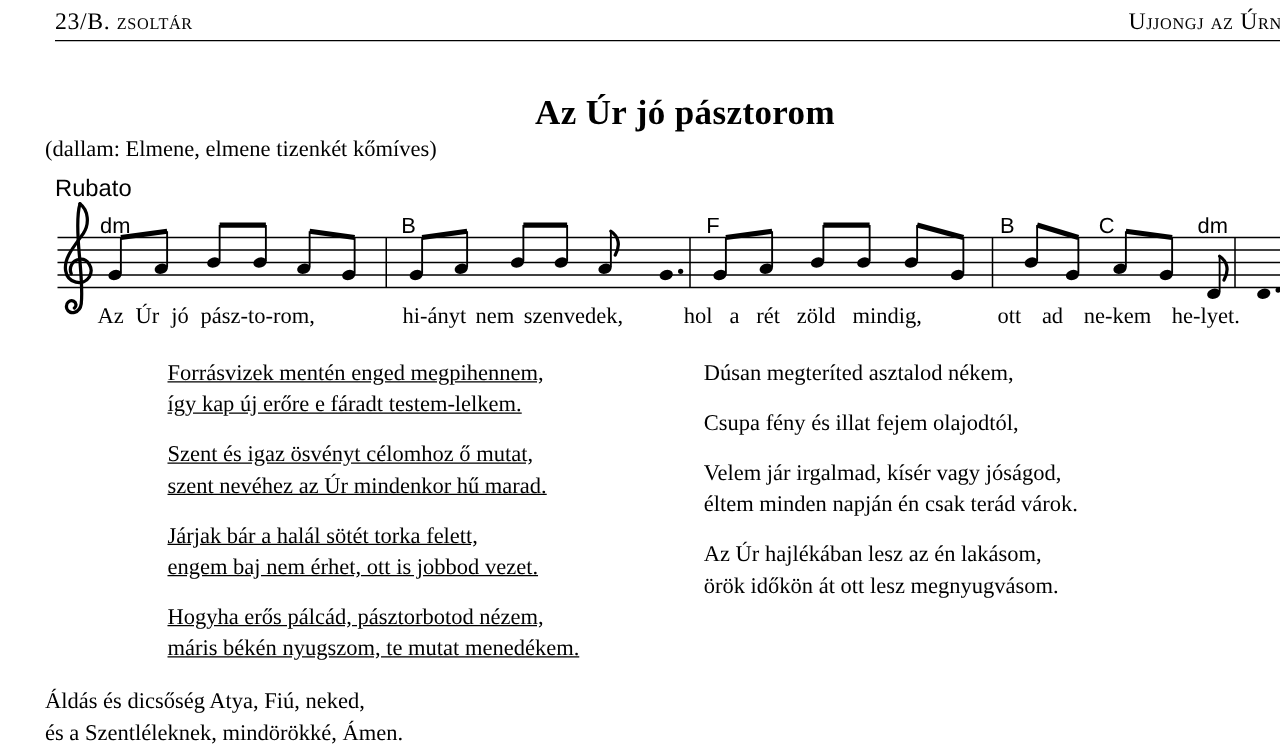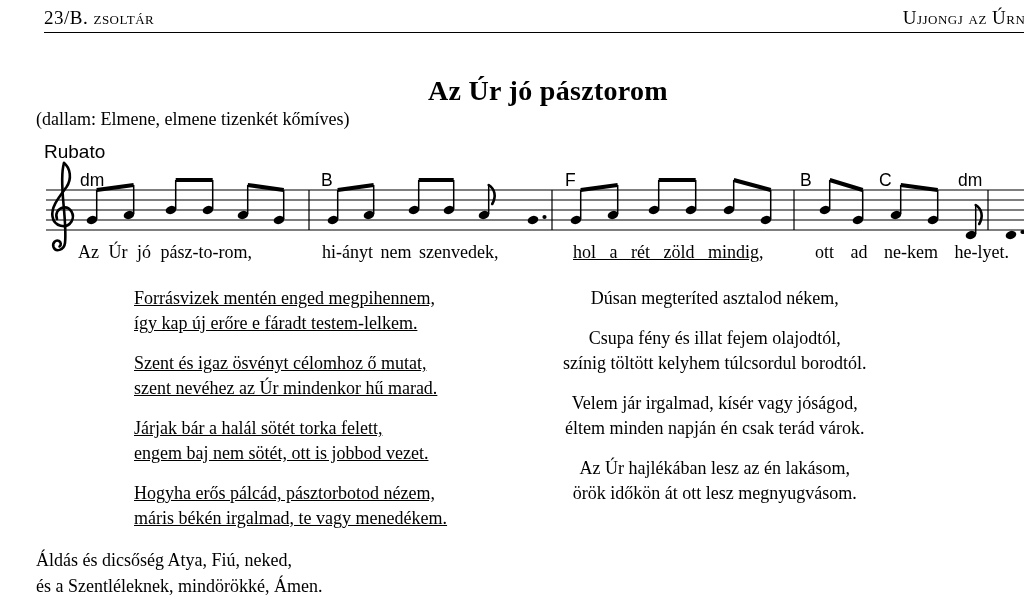--- a/index.html
+++ b/index.html
@@ -18,26 +18,26 @@
   .tempo{position:absolute;left:8px;top:141px;font-family:"Liberation Sans",sans-serif;
          font-size:19px;}
 
   #staff-svg{position:absolute;left:0;top:160px;width:1024px;height:100px;}
   .chord{font-family:"Liberation Sans",sans-serif;font-size:17.5px;fill:#000;}
 
   .lyrics{position:absolute;left:0;top:242px;width:908px;height:24px;font-size:18px;}
   .lyr{position:absolute;white-space:nowrap;}
   .lp0{left:42px;word-spacing:5px;}
   .lp1{left:286px;word-spacing:3px;}
-  .lp2{left:537px;word-spacing:9px;text-decoration:underline;}
-  .lp3{left:779px;word-spacing:12px;}
+  .lp2{left:511px;word-spacing:9px;}
+  .lp3{left:762px;word-spacing:12px;}
 
   .vcol{position:absolute;top:286px;font-size:18px;line-height:25px;white-space:nowrap;}
   .vcol-left{left:98px;text-decoration:underline;}
-  .vcol-right{left:527px;text-align:center;}
+  .vcol-right{left:527px;}
   .stanza{margin:0 0 15px 0;}
 
   .doxology{position:absolute;top:547px;left:0;width:1000px;text-align:left;
             font-size:18px;line-height:26px;}
 </style>
 </head>
 <body>
 
 <div class="page">
 
@@ -145,35 +145,34 @@
     <div class="stanza">
       <div>Forrásvizek mentén enged megpihennem,</div>
       <div>így kap új erőre e fáradt testem-lelkem.</div>
     </div>
     <div class="stanza">
       <div>Szent és igaz ösvényt célomhoz ő mutat,</div>
       <div>szent nevéhez az Úr mindenkor hű marad.</div>
     </div>
     <div class="stanza">
       <div>Járjak bár a halál sötét torka felett,</div>
-      <div>engem baj nem sötét, ott is jobbod vezet.</div>
+      <div>engem baj nem érhet, ott is jobbod vezet.</div>
     </div>
     <div class="stanza">
       <div>Hogyha erős pálcád, pásztorbotod nézem,</div>
-      <div>máris békén irgalmad, te vagy menedékem.</div>
+      <div>máris békén nyugszom, te mutat menedékem.</div>
     </div>
   </div>
 
   <div class="vcol vcol-right">
     <div class="stanza">
       <div>Dúsan megteríted asztalod nékem,</div>
     </div>
     <div class="stanza">
       <div>Csupa fény és illat fejem olajodtól,</div>
-      <div>színig töltött kelyhem túlcsordul borodtól.</div>
     </div>
     <div class="stanza">
       <div>Velem jár irgalmad, kísér vagy jóságod,</div>
       <div>éltem minden napján én csak terád várok.</div>
     </div>
     <div class="stanza">
       <div>Az Úr hajlékában lesz az én lakásom,</div>
       <div>örök időkön át ott lesz megnyugvásom.</div>
     </div>
   </div>

